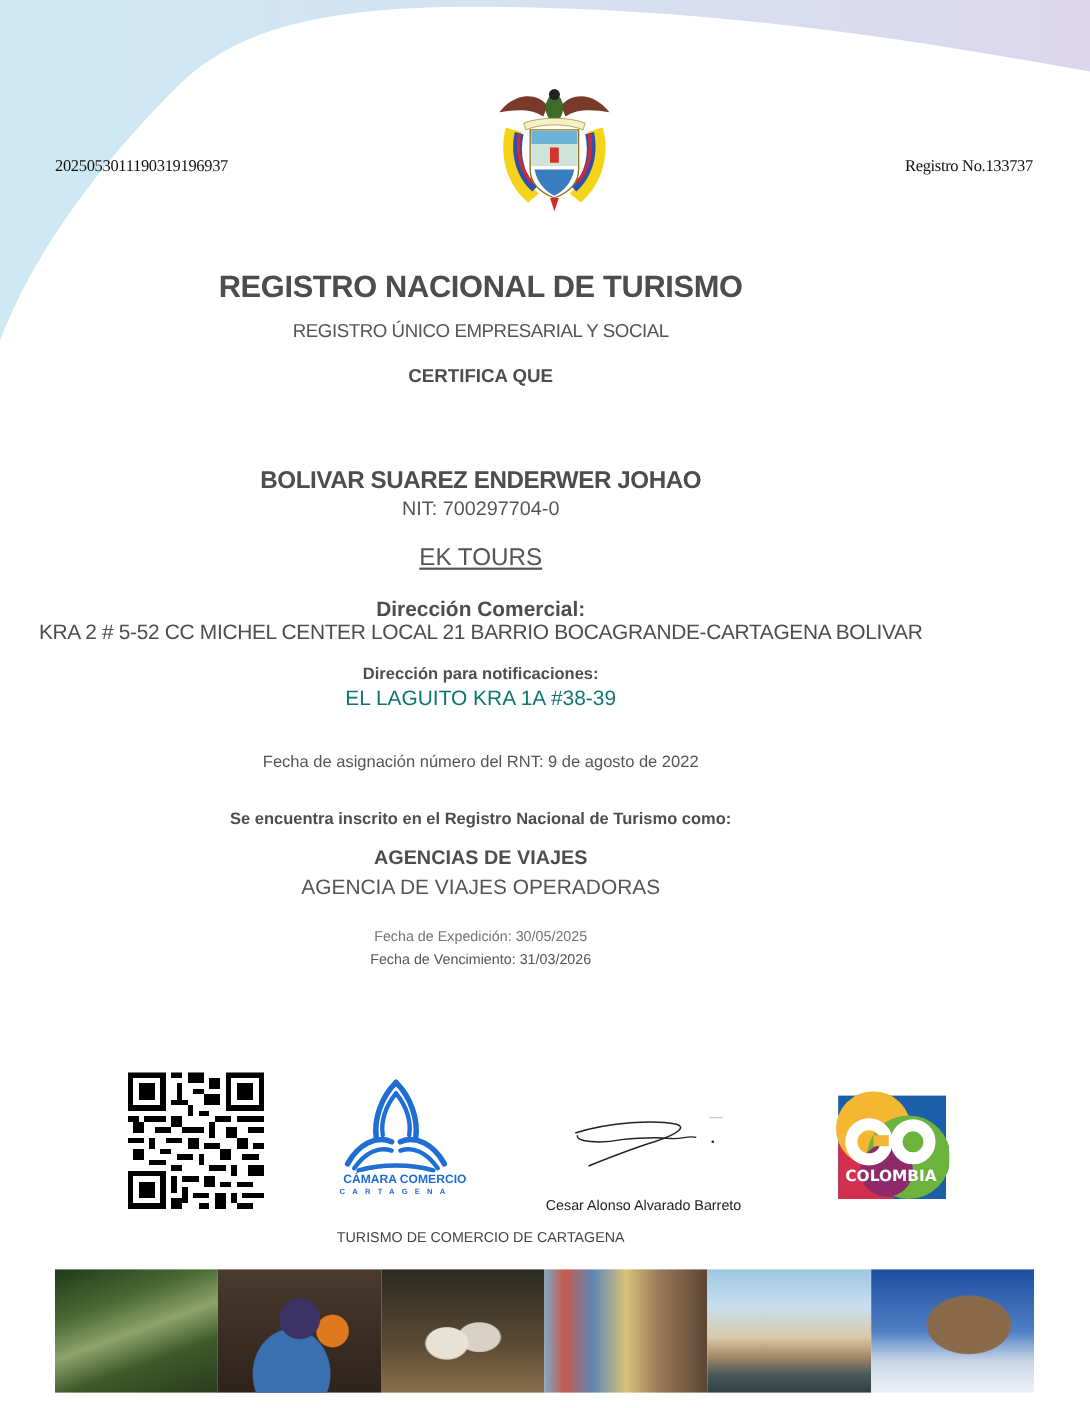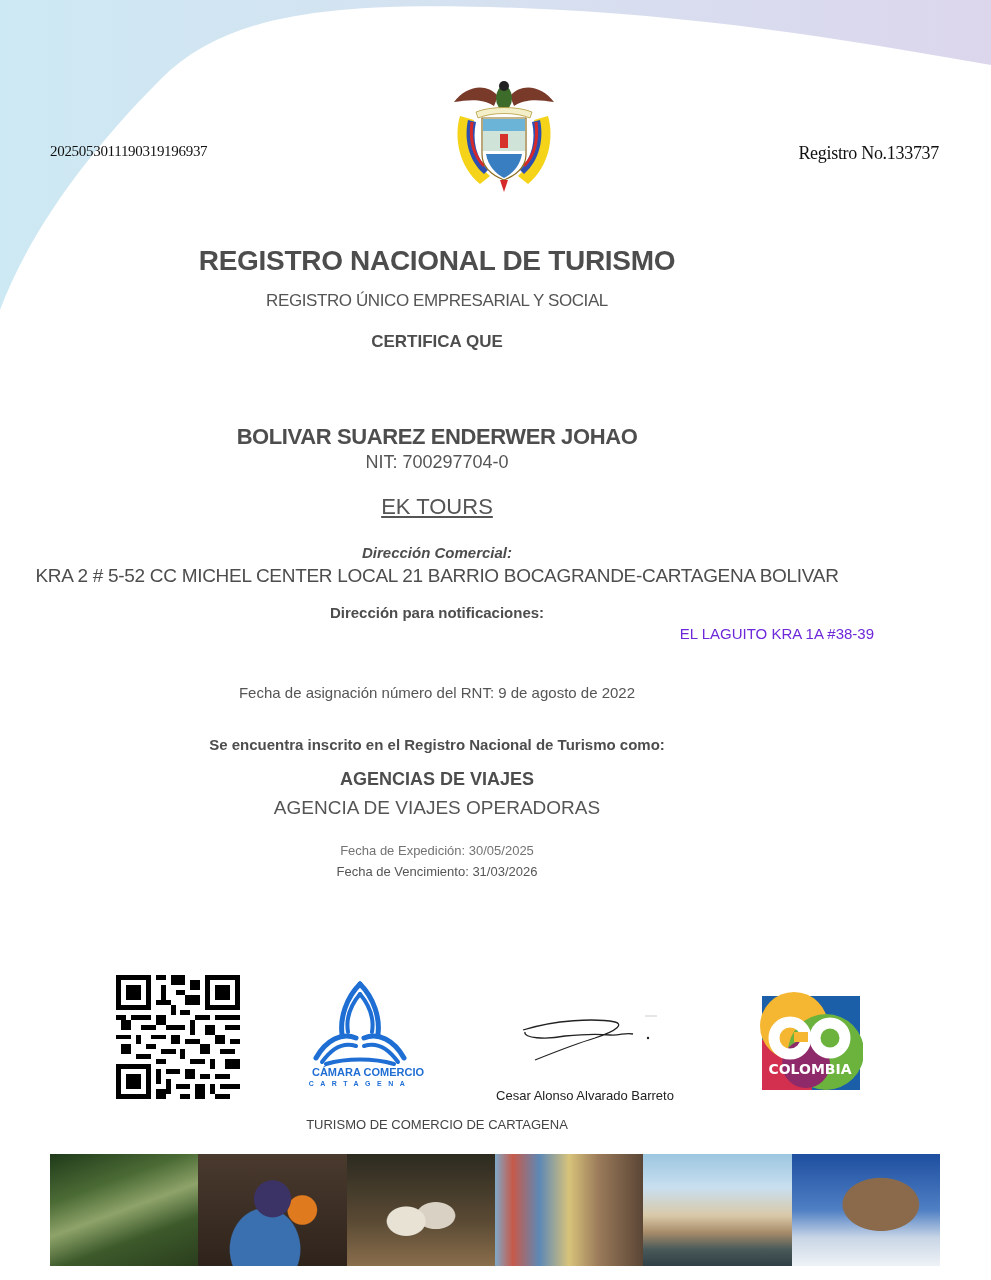--- a/index.html
+++ b/index.html
@@ -8,35 +8,35 @@
     background: #ffffff;
     font-family: "Liberation Sans", sans-serif;
     color: #4a4a4a;
   }
   .bg-wave { position: absolute; left: 0; top: 0; width: 991px; height: 420px; z-index: 0; }
   .abs { position: absolute; z-index: 1; }
   .center { left: 0; width: 874px; text-align: center; }
   .serif { font-family: "Liberation Serif", serif; color: #111; }
 
   #doc-number { left: 50px; top: 143px; font-size: 15px; letter-spacing: -0.3px; }
-  #registro-no { right: 52px; top: 143px; font-size: 18px; letter-spacing: -0.3px; }
+  #registro-no { right: 52px; top: 143px; font-size: 15px; letter-spacing: -0.3px; }
   #coat-of-arms { left: 450px; top: 76px; width: 108px; height: 116px; }
 
   #title { top: 245px; font-size: 28px; font-weight: bold; color: #4d4d4d; letter-spacing: -0.3px; }
   #subtitle { top: 291px; font-size: 17px; color: #555; letter-spacing: -0.4px; }
   #certifica { top: 332px; font-size: 17px; font-weight: bold; color: #4d4d4d; }
 
   #holder-name { top: 424px; font-size: 22px; font-weight: bold; color: #4d4d4d; letter-spacing: -0.4px; }
   #nit { top: 452px; font-size: 18px; color: #555; }
   #trade-name { top: 494px; font-size: 22px; color: #555; text-decoration: underline; }
 
-  #dir-com-label { top: 544px; font-size: 15px; font-weight: bold; color: #4d4d4d; font-style: italic; }
+  #dir-com-label { top: 544px; font-size: 19px; font-weight: bold; color: #4d4d4d; }
   #dir-com-value { top: 565px; font-size: 19px; color: #4d4d4d; letter-spacing: -0.3px; }
   #dir-not-label { top: 604px; font-size: 15px; font-weight: bold; color: #4d4d4d; }
-  #dir-not-value { top: 625px; font-size: 15px; color: #6d28d9; text-align: right; }
+  #dir-not-value { top: 625px; font-size: 19px; color: #0f766e; }
 
   #rnt-date { top: 684px; font-size: 15px; color: #555; }
   #inscrito { top: 736px; font-size: 15px; font-weight: bold; color: #4d4d4d; }
   #category { top: 769px; font-size: 18px; font-weight: bold; color: #4d4d4d; }
   #subcategory { top: 797px; font-size: 19px; color: #555; }
   #fecha-exp { top: 843px; font-size: 13px; color: #737373; }
   #fecha-ven { top: 864px; font-size: 13px; color: #555; }
 
   #qr-code { left: 116px; top: 975px; width: 124px; height: 124px; }
   #camara-logo { left: 296px; top: 978px; width: 128px; height: 115px; }

